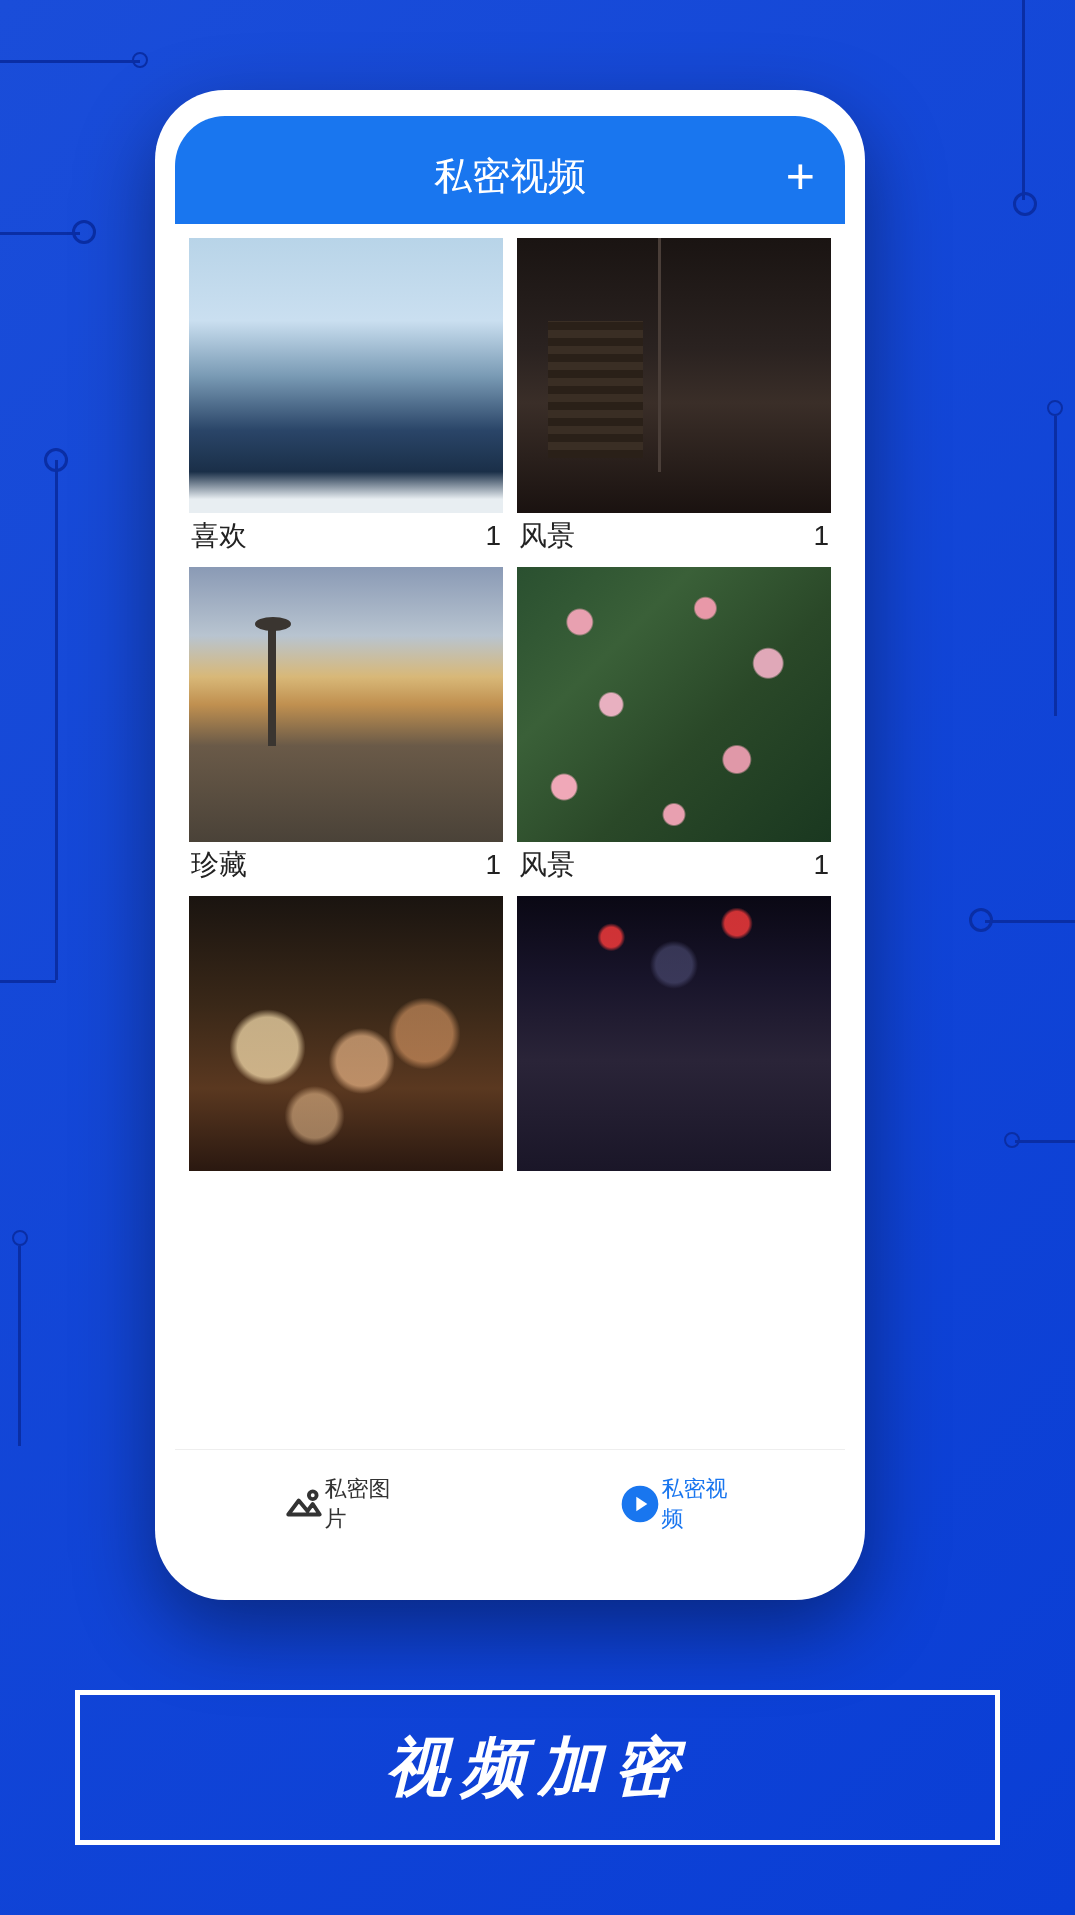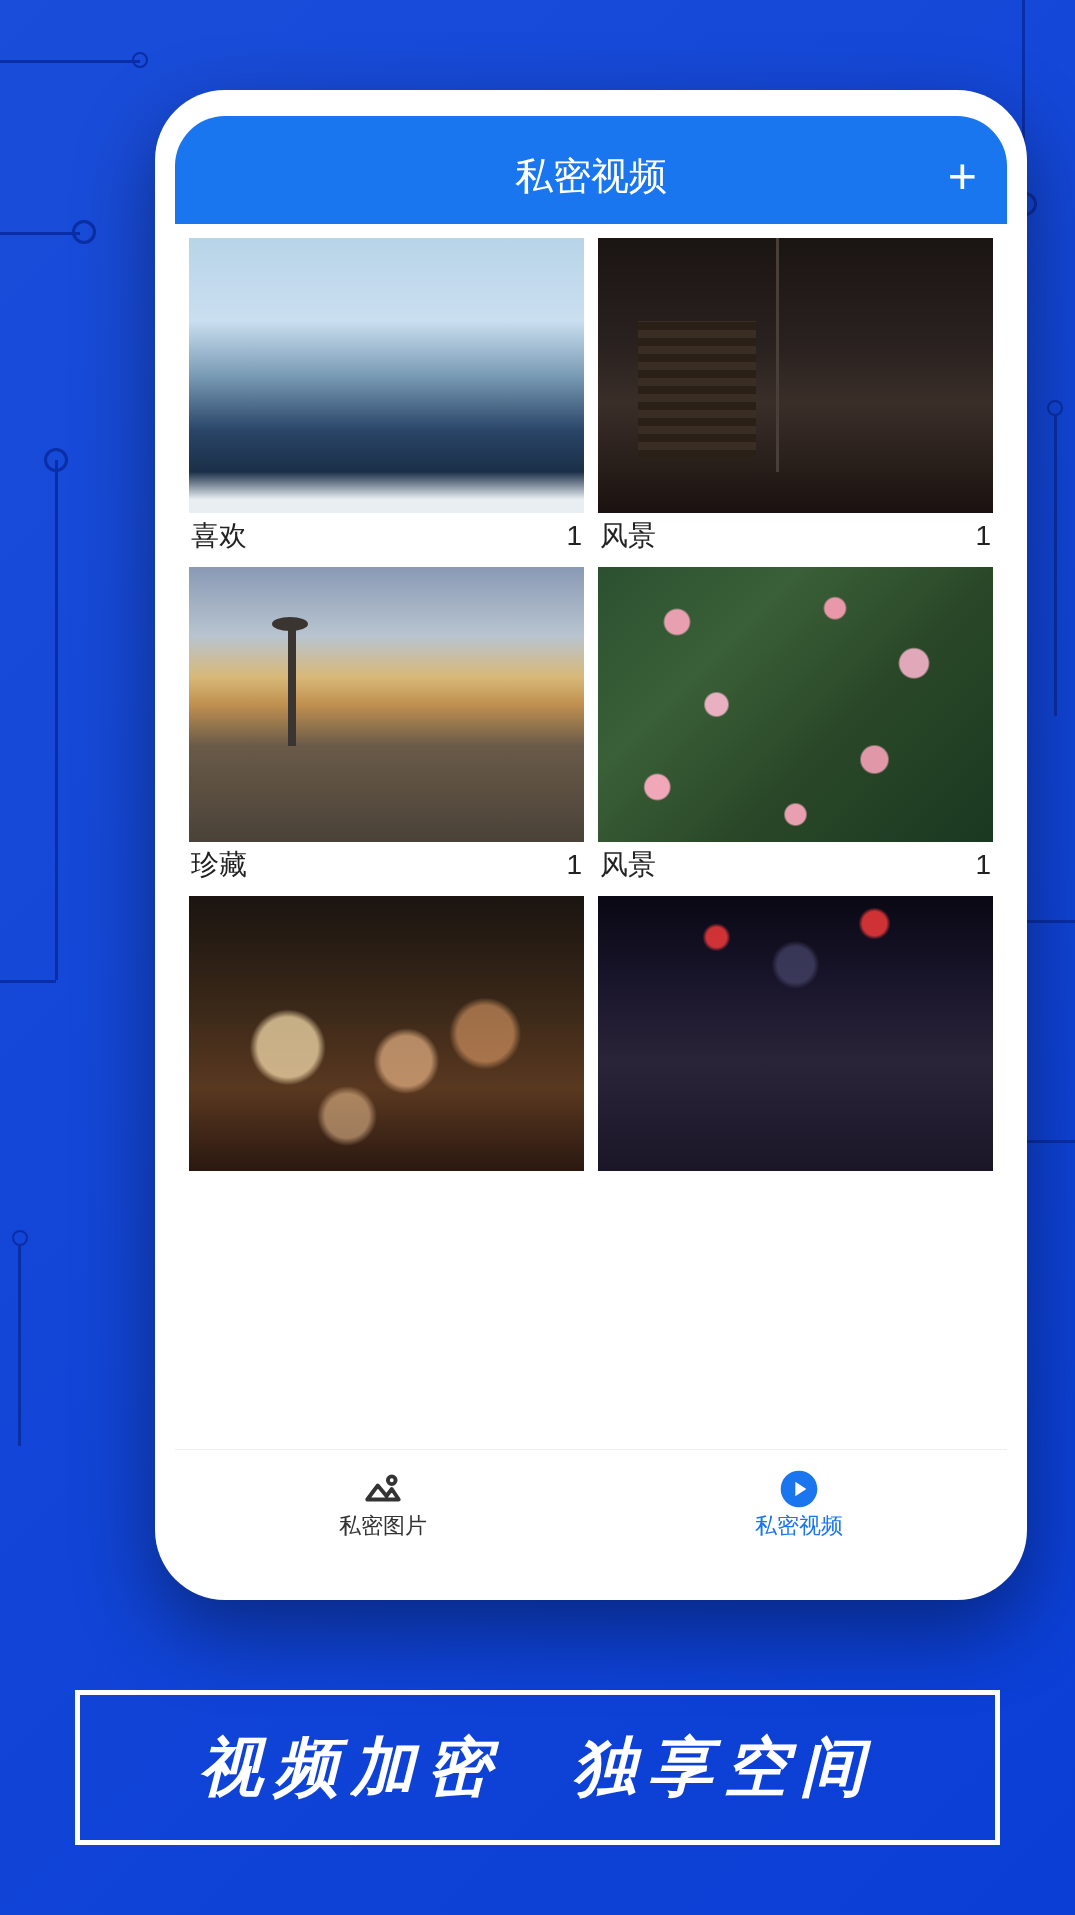--- a/index.html
+++ b/index.html
@@ -27,21 +27,21 @@
   border-radius: 50%;
   background: transparent;
 }
 .node.small { width: 16px; height: 16px; border-width: 2px; }
 
 
 .phone {
   position: absolute;
   left: 155px;
   top: 90px;
-  width: 872px;
+  width: 710px;
   height: 1510px;
   background: #fff;
   border-radius: 70px;
   box-shadow: 0 30px 80px rgba(0,0,0,0.4);
   padding: 26px 20px 36px 20px;
   display: flex;
   flex-direction: column;
 }
 .phone-inner {
   flex: 1;
@@ -185,21 +185,20 @@
   height: 115px;
   background: #fff;
   border-top: 1px solid #eee;
   display: flex;
   align-items: center;
   justify-content: space-around;
   padding-bottom: 6px;
 }
 .nav-item {
   display: flex;
-  flex-direction: column;
   align-items: center;
   cursor: pointer;
   width: 120px;
 }
 .nav-icon {
   width: 44px;
   height: 44px;
   display: flex;
   align-items: center;
   justify-content: center;
@@ -327,14 +326,13 @@
         </div>
         <span class="nav-label">私密视频</span>
       </div>
     </div>
 
   </div>
 </div>
 
 <div class="tagline">
   <span>视频加密</span>
-  <span>独享空间</span>
 </div>
 
 </body></html>

